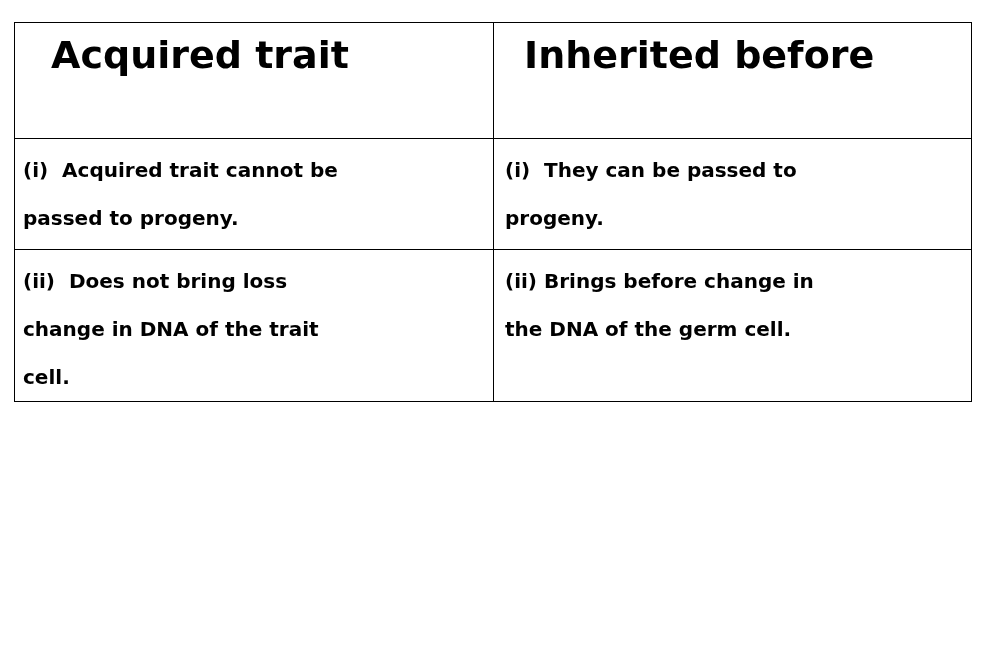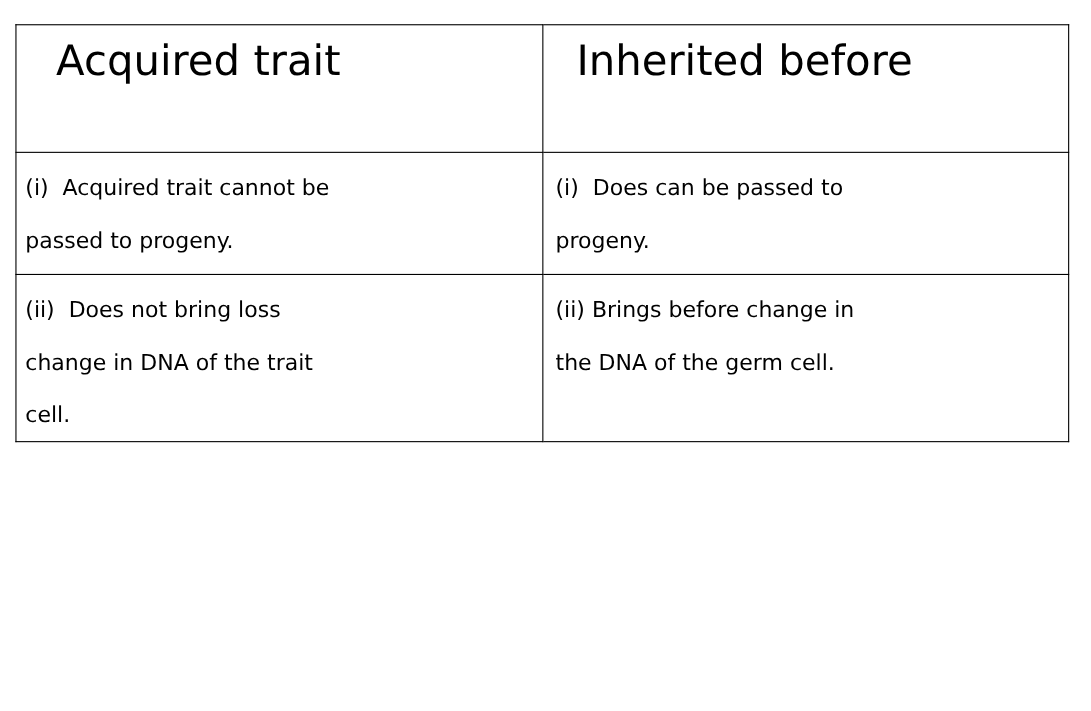--- a/index.html
+++ b/index.html
@@ -14,20 +14,21 @@
     overflow: hidden;
     font-family: "DejaVu Sans", "Liberation Sans", sans-serif;
     color: #000000;
   }
 
   #page {
     position: relative;
     width: 992px;
     height: 646px;
     background: #ffffff;
+    font-weight: bold;
   }
 
   
   .comparison-table {
     position: absolute;
     left: 14px;
     top: 22px;
     width: 957px;
     border-collapse: collapse;
     table-layout: fixed;
@@ -102,21 +103,21 @@
 
       <tr class="row-2l">
         <td class="cell-left">
           <div class="body-cell-inner">
             <span class="line">(i)  Acquired trait cannot be</span>
             <span class="line">passed to progeny.</span>
           </div>
         </td>
         <td class="cell-right">
           <div class="body-cell-inner">
-            <span class="line">(i)  Does can be passed to</span>
+            <span class="line">(i)  They can be passed to</span>
             <span class="line">progeny.</span>
           </div>
         </td>
       </tr>
 
       <tr class="row-3l">
         <td class="cell-left">
           <div class="body-cell-inner">
             <span class="line">(ii)  Does not bring loss</span>
             <span class="line">change in DNA of the trait</span>

